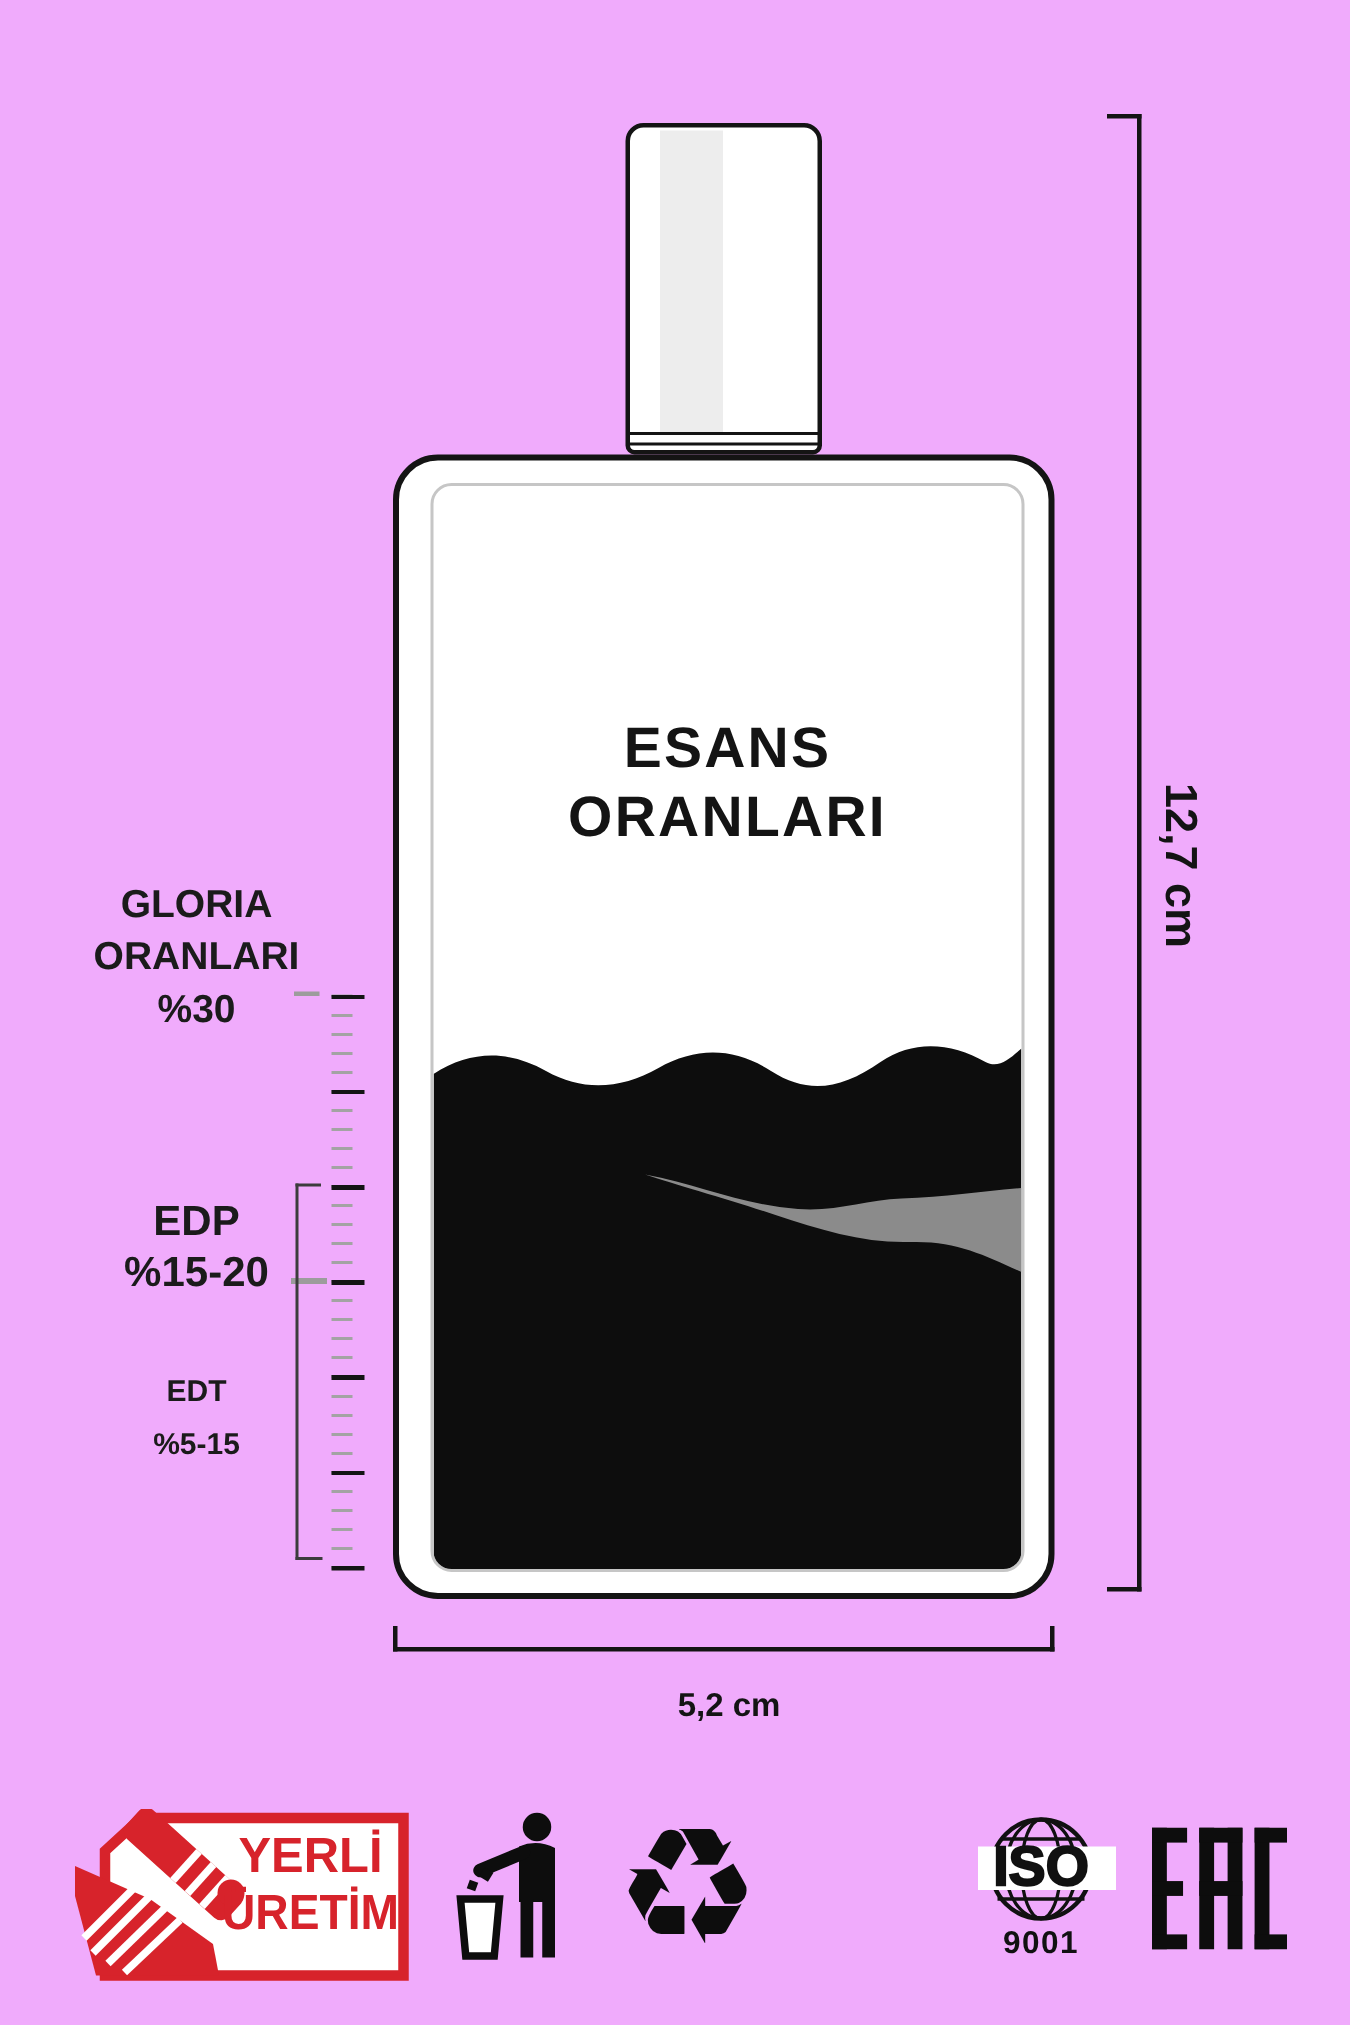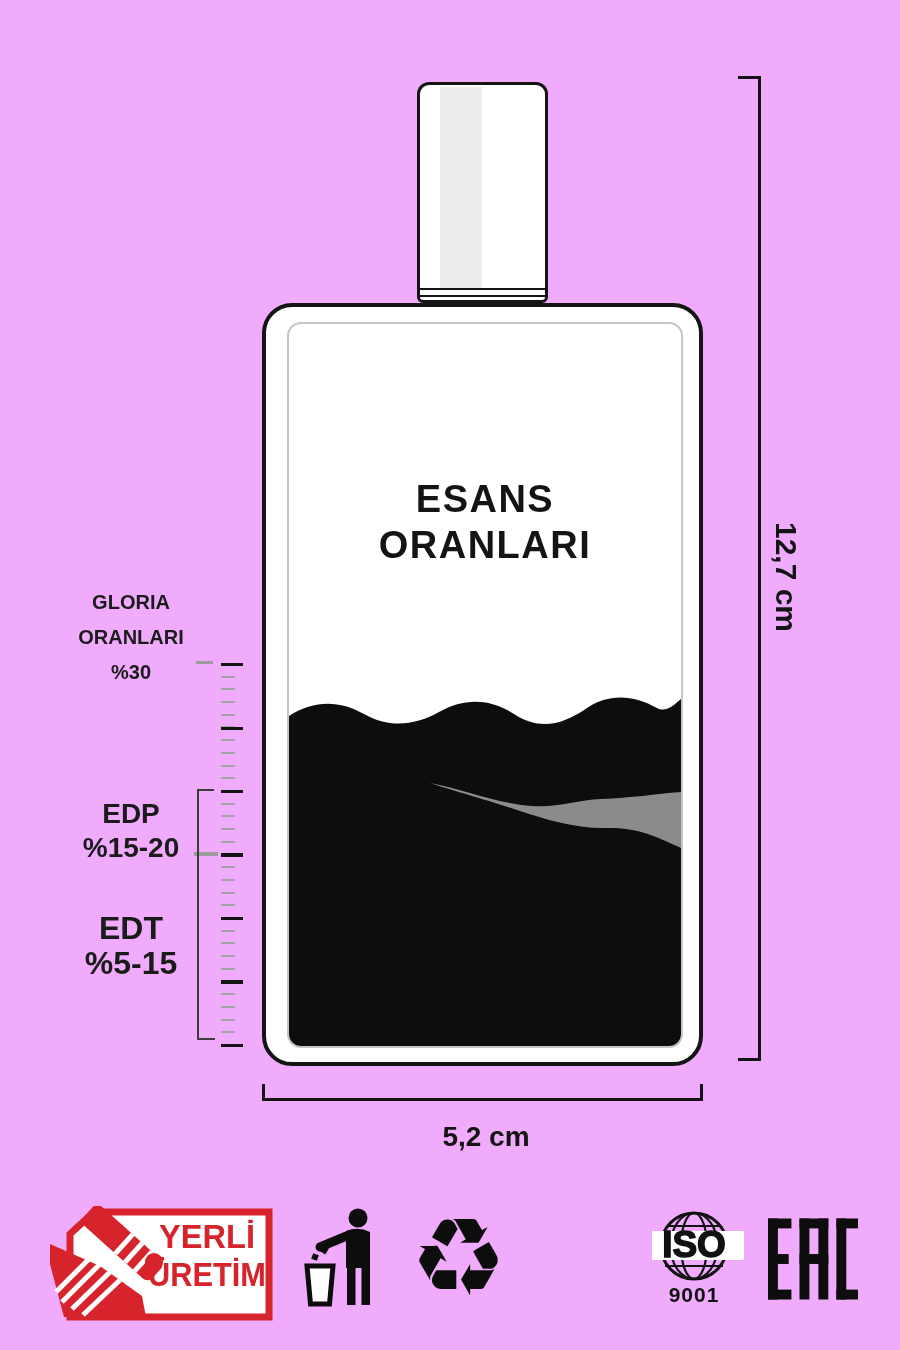--- a/index.html
+++ b/index.html
@@ -26,36 +26,36 @@
   .ruler-major{left:221px;top:663px;width:22px;height:384px;
     background:repeating-linear-gradient(to bottom,#141414 0 3px,transparent 3px 63.5px);}
   .dash-30{left:196px;top:661px;width:17px;height:3px;background:#9c9c9c;}
   .dash-edp{left:194px;top:852px;width:24px;height:4px;background:#9c9c9c;}
   .bracket-line{left:197px;top:789px;width:2px;height:251px;background:#3c3c3c;}
   .bracket-arm-top{left:197px;top:789px;width:17px;height:2px;background:#3c3c3c;}
   .bracket-arm-bot{left:197px;top:1038px;width:18px;height:2px;background:#3c3c3c;}
 
   
   .scale-label{left:46px;width:170px;text-align:center;font-weight:700;color:#1b1b1b;}
-  .lbl-gloria{top:585px;font-size:20px;line-height:35px;}
+  .lbl-gloria{top:585px;font-size:26px;line-height:35px;}
   .lbl-edp{top:797px;font-size:28px;line-height:34px;text-align:center;}
-  .lbl-edt{top:911px;font-size:32px;line-height:35px;}
+  .lbl-edt{top:911px;font-size:20px;line-height:35px;}
 
   
   .dim{background:#141414;}
   .dim-v-line{left:758px;top:76px;width:3px;height:985px;}
   .dim-v-tick-top{left:738px;top:76px;width:23px;height:3px;}
   .dim-v-tick-bot{left:738px;top:1058px;width:23px;height:3px;}
   .dim-v-label{left:786px;top:577px;transform:translate(-50%,-50%) rotate(90deg);
                font-size:30px;font-weight:700;white-space:nowrap;}
   .dim-h-line{left:262px;top:1098px;width:441px;height:3px;}
   .dim-h-tick-l{left:262px;top:1084px;width:3px;height:17px;}
   .dim-h-tick-r{left:700px;top:1084px;width:3px;height:17px;}
   .dim-h-label{left:486px;top:1137px;transform:translate(-50%,-50%);
-               font-size:28px;font-weight:700;white-space:nowrap;}
+               font-size:22px;font-weight:700;white-space:nowrap;}
 
   
   .badge-yerli{left:48px;top:1206px;width:228px;height:118px;}
   .icon-tidyman{left:300px;top:1208px;width:90px;height:100px;}
   .icon-recycle{left:410px;top:1202px;width:92px;height:114px;text-align:center;
                 font-size:108px;line-height:112px;color:#0d0d0d;}
   .icon-pao{left:528px;top:1205px;width:110px;height:100px;}
   .icon-iso{left:652px;top:1206px;width:92px;height:100px;}
   .icon-eac{left:768px;top:1216px;width:90px;height:86px;}
   svg{display:block;}

